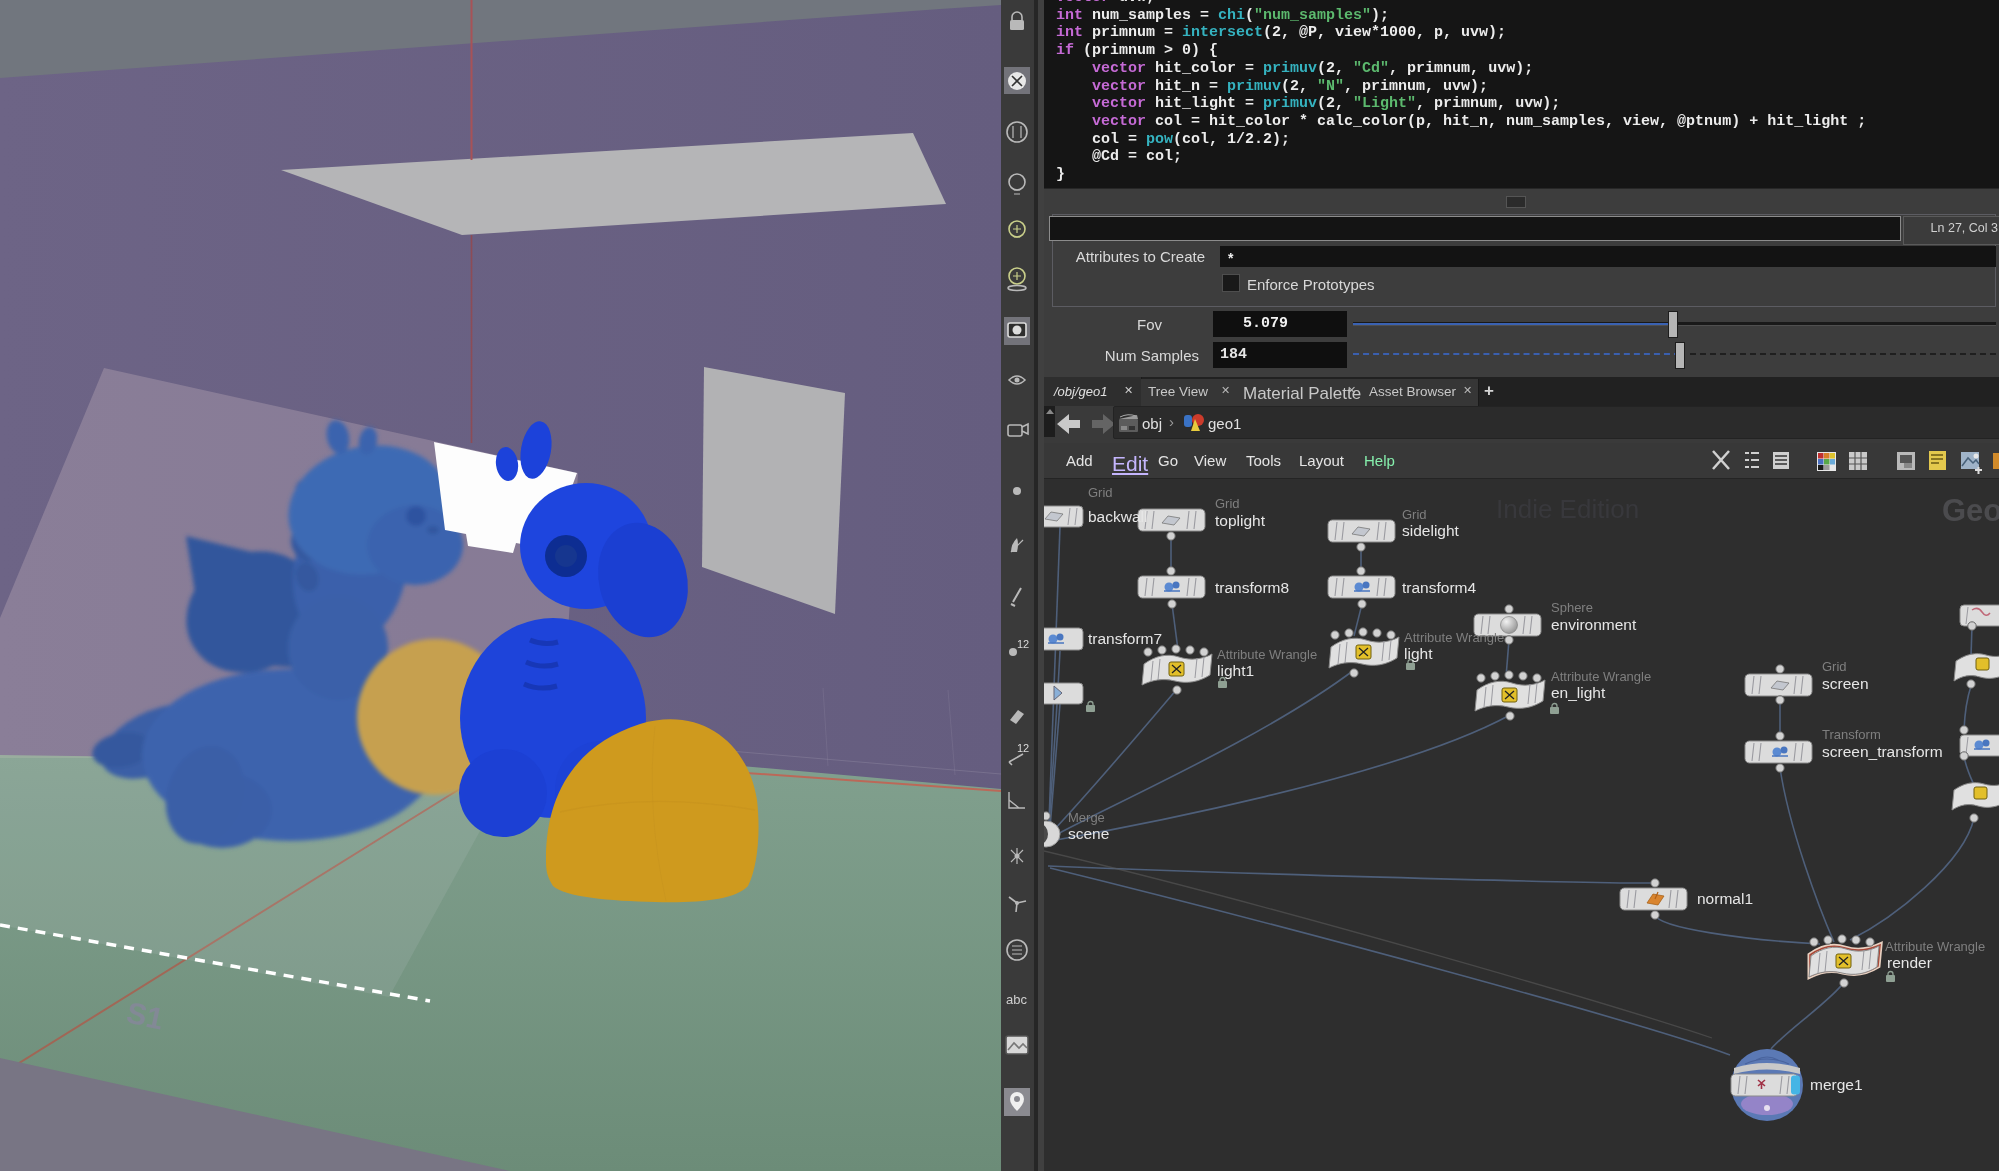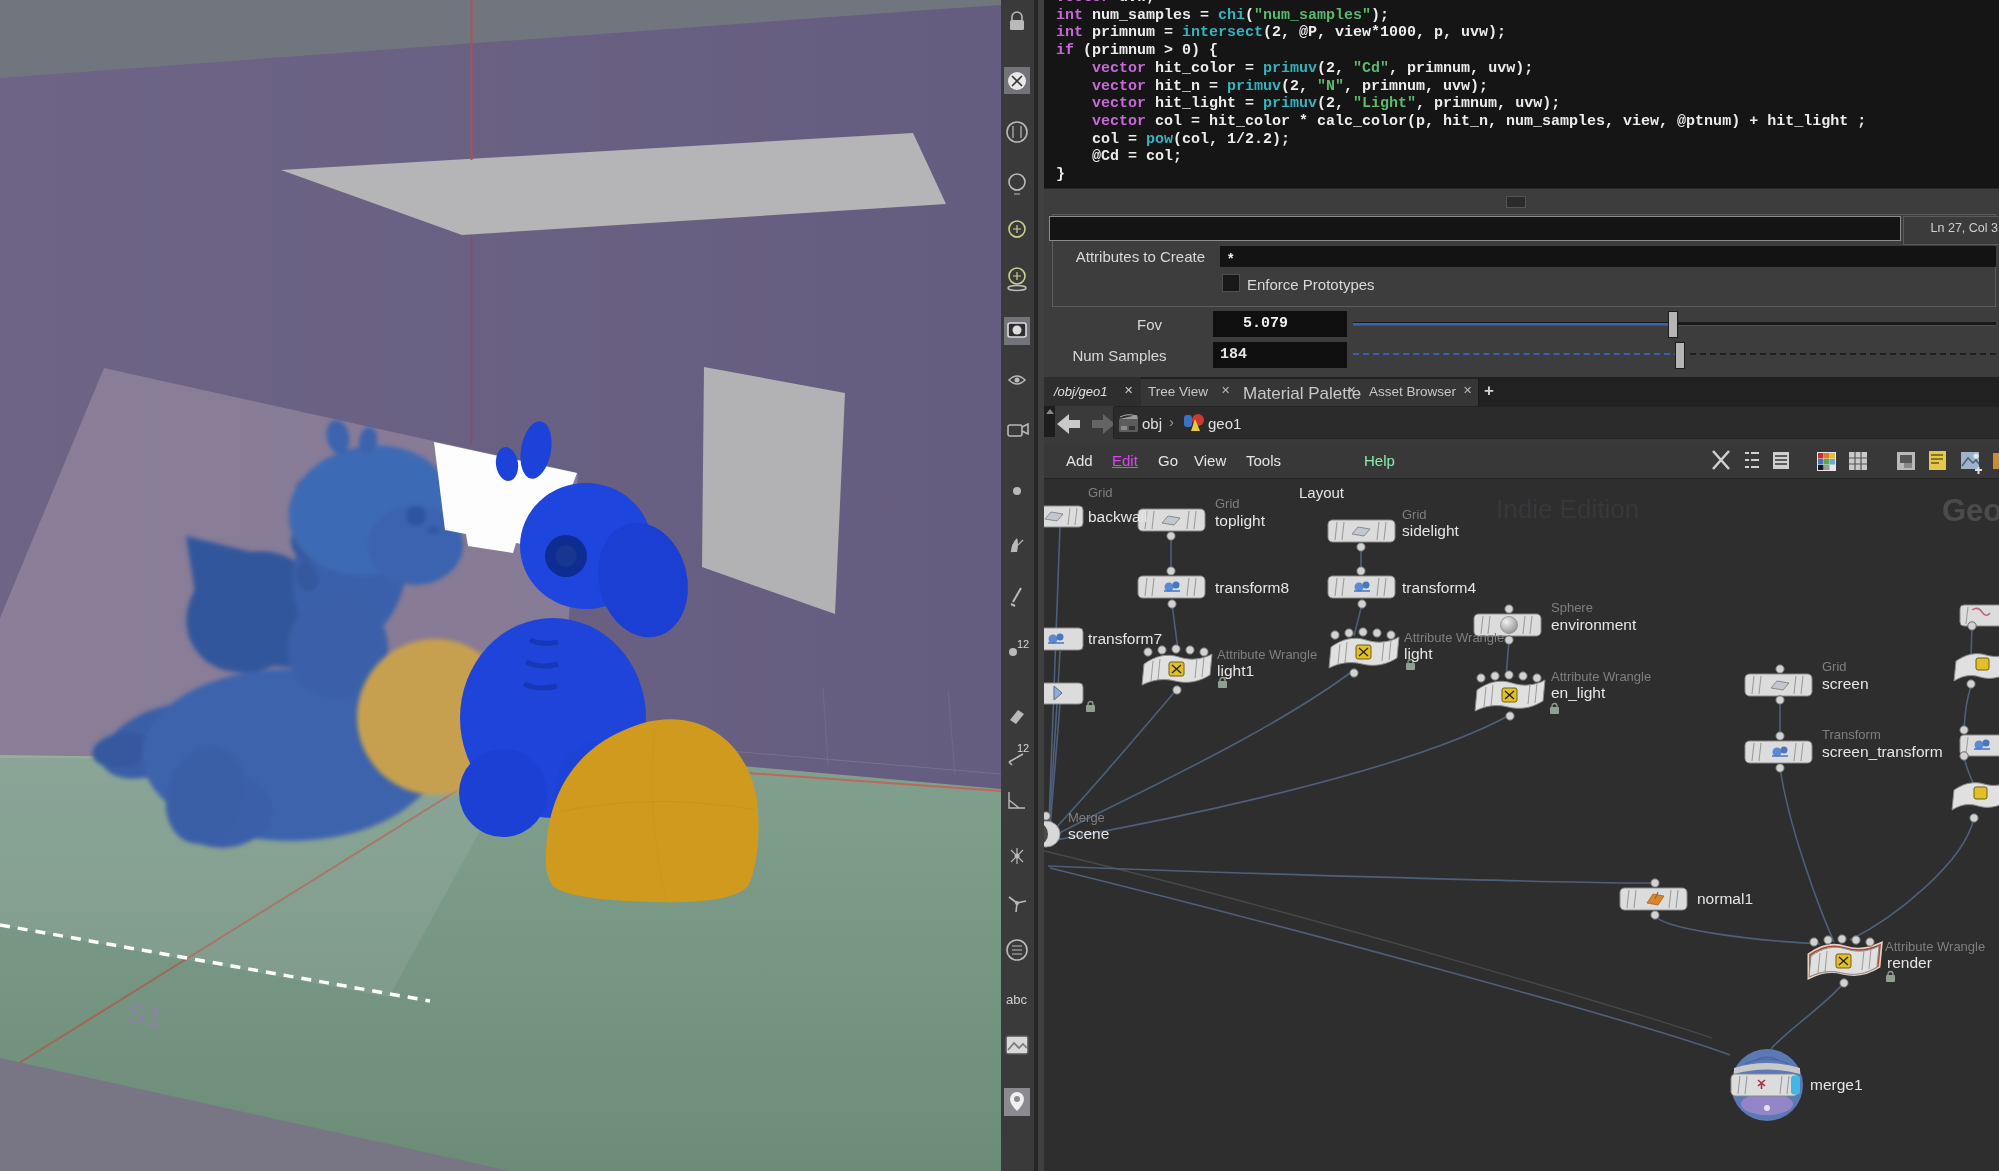--- a/index.html
+++ b/index.html
@@ -158,21 +158,21 @@
 <div class="abs" style="left:1222px;top:274px;width:16px;height:16px;background:#191919;border:1px solid #4e4e4e;"></div>
 <div class="abs lbl" style="left:1247px;top:276px;">Enforce Prototypes</div>
 
 <div class="abs lbl" style="left:1100px;top:316px;width:99px;text-align:center;">Fov</div>
 <div class="abs" style="left:1213px;top:311px;width:134px;height:26px;background:#0f0f0f;"></div>
 <div class="abs" style="left:1220px;top:315px;color:#f2f2f2;font-size:15px;font-weight:700;font-family:'Liberation Mono',monospace;margin-left:23px;">5.079</div>
 <div class="abs" style="left:1353px;top:322px;width:643px;height:3px;background:#191919;border-bottom:1px solid #4f4f4f;"></div>
 <div class="abs" style="left:1353px;top:322.5px;width:316px;height:2px;background:#3a62b2;"></div>
 <div class="abs" style="left:1668px;top:311px;width:8px;height:25px;background:#b5b5b5;border:1px solid #1d1d1d;"></div>
 
-<div class="abs lbl" style="left:1040px;top:347px;width:159px;text-align:center;">Num Samples</div>
+<div class="abs lbl" style="left:1040px;top:347px;width:159px;text-align:right;">Num Samples</div>
 <div class="abs" style="left:1213px;top:342px;width:134px;height:26px;background:#0f0f0f;"></div>
 <div class="abs" style="left:1220px;top:346px;color:#e5e5e5;font-size:15px;font-weight:700;font-family:'Liberation Mono',monospace;">184</div>
 <div class="abs" style="left:1353px;top:353px;width:327px;height:0;border-top:2px dashed #3a5fae;"></div>
 <div class="abs" style="left:1690px;top:353px;width:306px;height:0;border-top:2px dashed #1f1f1f;"></div>
 <div class="abs" style="left:1675px;top:342px;width:8px;height:25px;background:#b5b5b5;border:1px solid #1d1d1d;"></div>
 
 <div class="abs" style="left:1044px;top:377px;width:955px;height:29px;background:#212121;"></div>
 <div class="abs" style="left:1044px;top:377px;width:97px;height:29px;background:#2e2e2e;border-right:1px solid #1a1a1a;"></div>
 <div class="abs" style="left:1054px;top:384px;color:#e0e0e0;font-size:13px;font-style:italic;">/obj/geo1</div>
 <div class="abs" style="left:1124px;top:384px;color:#cfcfcf;font-size:11px;">✕</div>
@@ -206,25 +206,25 @@
 <div class="abs" style="left:1169px;top:413px;color:#9a9a9a;font-size:15px;">›</div>
 <svg class="abs" style="left:1182px;top:411px" width="24" height="24" viewBox="0 0 24 24">
     <rect x="2" y="4" width="8" height="12" rx="3" fill="#3a72c4"></rect>
     <circle cx="16" cy="9" r="6" fill="#cc3b2b"></circle>
     <path d="M9,20 L13,8 L18,20 Z" fill="#e8cc3d"></path>
   </svg>
 <div class="abs" style="left:1208px;top:415px;color:#e0e0e0;font-size:15px;">geo1</div>
 
 <div class="abs" style="left:1044px;top:443px;width:955px;height:35px;background:#383838;border-bottom:1px solid #242424;"></div>
 <div class="abs" style="left:1066px;top:452px;color:#e4e4e4;font-size:15px;">Add</div>
-<div class="abs" style="left:1112px;top:452px;color:#d946ef;font-size:15px;text-decoration:underline;">Edit</div>
+<div class="abs" style="left:1112px;top:452px;color:#c4b5fd;font-size:21px;text-decoration:underline;">Edit</div>
 <div class="abs" style="left:1158px;top:452px;color:#e4e4e4;font-size:15px;">Go</div>
 <div class="abs" style="left:1194px;top:452px;color:#e4e4e4;font-size:15px;">View</div>
 <div class="abs" style="left:1246px;top:452px;color:#e4e4e4;font-size:15px;">Tools</div>
-<div class="abs" style="left:1299px;top:452px;color:#e4e4e4;font-size:15px;margin-top:32px;">Layout</div>
+<div class="abs" style="left:1299px;top:452px;color:#e4e4e4;font-size:15px;">Layout</div>
 <div class="abs" style="left:1364px;top:452px;color:#86efac;font-size:15px;">Help</div>
 <svg class="abs" style="left:1705px;top:447px" width="294" height="28" viewBox="0 0 294 28">
 <g stroke="#d0d0d0" stroke-width="2.5" fill="none">
 <path d="M8,4 L24,22 M24,4 L8,22"></path>
 <path d="M40,6 h4 M40,13 h4 M46,6 h8 M46,13 h8 M46,20 h8 M40,20 h4" stroke-width="2"></path>
 <rect x="68" y="5" width="16" height="17" fill="#d0d0d0" stroke="none"></rect>
       <path d="M70,9 h12 M70,13 h12 M70,17 h12" stroke="#333" stroke-width="1.5"></path>
 </g>
 <g>
 <rect x="112" y="5" width="19" height="19" fill="#e8e8e8"></rect>

